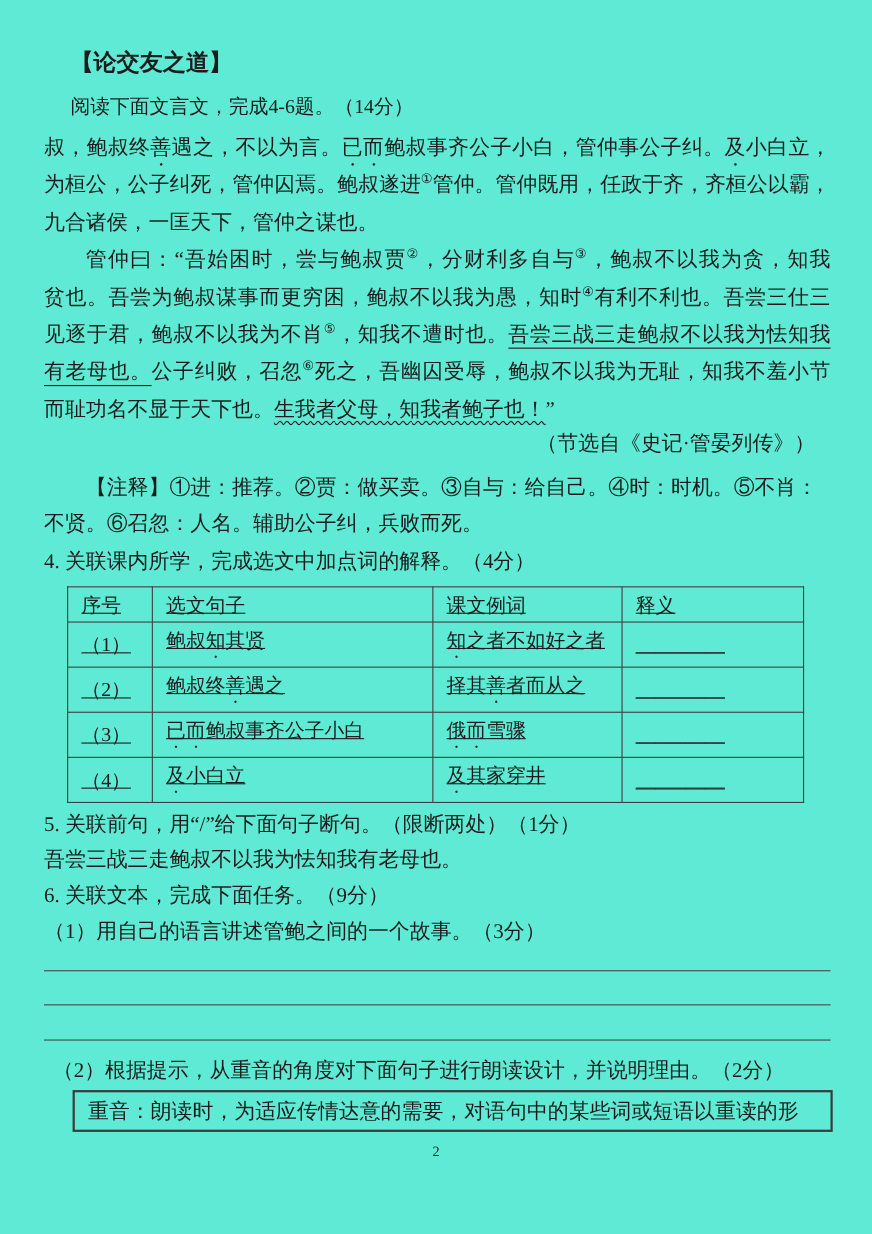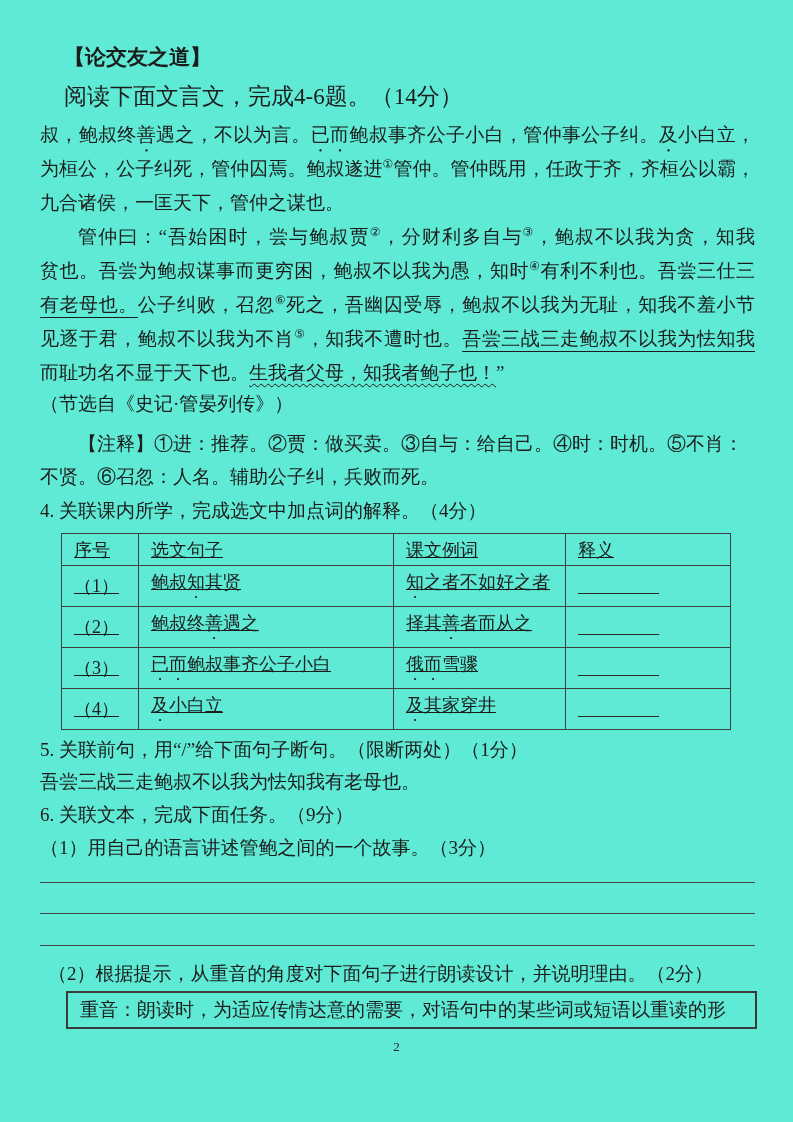--- a/index.html
+++ b/index.html
@@ -2,26 +2,26 @@
 <html><head>
 <meta charset="utf-8">
 <style>
   html,body{margin:0;padding:0;background:#ffffff;}
   .page{
     position:relative; width:793px; height:1122px; background:#5eead4;
     font-family:"Liberation Serif","DejaVu Serif",serif;
     color:#1c1c1c; overflow:hidden;
   }
   .title{margin:46px 38px 0 64px; font-size:21px; font-weight:bold; line-height:22px;}
-  .instruction{margin:17px 38px 0 64px; font-size:23px; line-height:24px;}
+  .instruction{margin:17px 38px 0 64px; font-size:18px; line-height:24px;}
   .passage{margin:9px 38px 0 40px;}
   .pline{font-size:19px; line-height:34px; height:34px; white-space:nowrap;}
   .pline.just{white-space:normal; text-align:justify; text-align-last:justify;}
   .pline.indent{text-indent:38px;}
-  .citation{padding-right:14px; font-size:19px; line-height:28px; height:28px;}
+  .citation{text-align:right; padding-right:14px; font-size:19px; line-height:28px; height:28px;}
   .notes{margin:9px 38px 0 40px;}
   .notes .pline{line-height:33px; height:33px;}
   .q{margin:9px 38px 0 40px; font-size:19px; line-height:24px;}
   .q4p{margin-top:6px;}
   .wtab{margin:10px 0 0 61px; border-collapse:collapse; table-layout:fixed; width:669px;text-decoration:underline;}
   .wtab th,.wtab td{border:1px solid #3f3f3f; font-size:18px; font-weight:normal;
     text-align:left; padding:0 4px 0 12px; overflow:hidden;}
   .wtab th{height:31px;}
   .wtab td{height:40px;}
   .blanktxt{letter-spacing:0; font-size:18px; color:#2a2a2a;}
@@ -51,22 +51,22 @@
 
   <div class="title">【论交友之道】</div>
   <div class="instruction">阅读下面文言文，完成4-6题。（14分）</div>
 
   <div class="passage">
     <div class="pline just"><span>叔，鲍叔终</span><span class="dot">善</span><span>遇之，不以为言。</span><span class="dot">已而</span><span>鲍叔事齐公子小白，管仲事公子纠。</span><span class="dot">及</span><span>小白立，</span></div>
     <div class="pline just"><span>为桓公，公子纠死，管仲囚焉。鲍叔遂进</span><span class="sup">①</span><span>管仲。管仲既用，任政于齐，齐桓公以霸，</span></div>
     <div class="pline"><span>九合诸侯，一匡天下，管仲之谋也。</span></div>
     <div class="pline just indent"><span>管仲曰：“吾始困时，尝与鲍叔贾</span><span class="sup">②</span><span>，分财利多自与</span><span class="sup">③</span><span>，鲍叔不以我为贪，知我</span></div>
     <div class="pline just"><span>贫也。吾尝为鲍叔谋事而更穷困，鲍叔不以我为愚，知时</span><span class="sup">④</span><span>有利不利也。吾尝三仕三</span></div>
+    <div class="pline just"><span>见逐于君，鲍叔不以我为不肖</span><span class="sup">⑤</span><span>，知我不遭时也。</span><span class="ul">吾尝三战三走鲍叔不以我为怯知我</span></div>
     <div class="pline just"><span class="ul">有老母也。</span><span>公子纠败，召忽</span><span class="sup">⑥</span><span>死之，吾幽囚受辱，鲍叔不以我为无耻，知我不羞小节</span></div>
-    <div class="pline just"><span>见逐于君，鲍叔不以我为不肖</span><span class="sup">⑤</span><span>，知我不遭时也。</span><span class="ul">吾尝三战三走鲍叔不以我为怯知我</span></div>
     <div class="pline"><span>而耻功名不显于天下也。</span><span class="wavy">生我者父母，知我者鲍子也！</span><span>”</span></div>
     <div class="citation">（节选自《史记·管晏列传》）</div>
   </div>
 
   <div class="notes">
     <div class="pline indent">【注释】①进：推荐。②贾：做买卖。③自与：给自己。④时：时机。⑤不肖：</div>
     <div class="pline">不贤。⑥召忽：人名。辅助公子纠，兵败而死。</div>
   </div>
 
   <div class="q q4p">4. 关联课内所学，完成选文中加点词的解释。（4分）</div>

